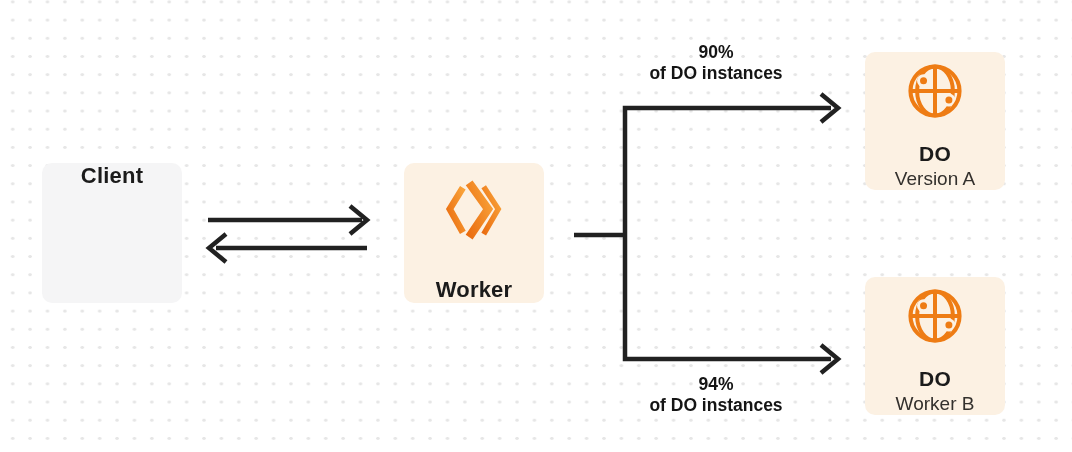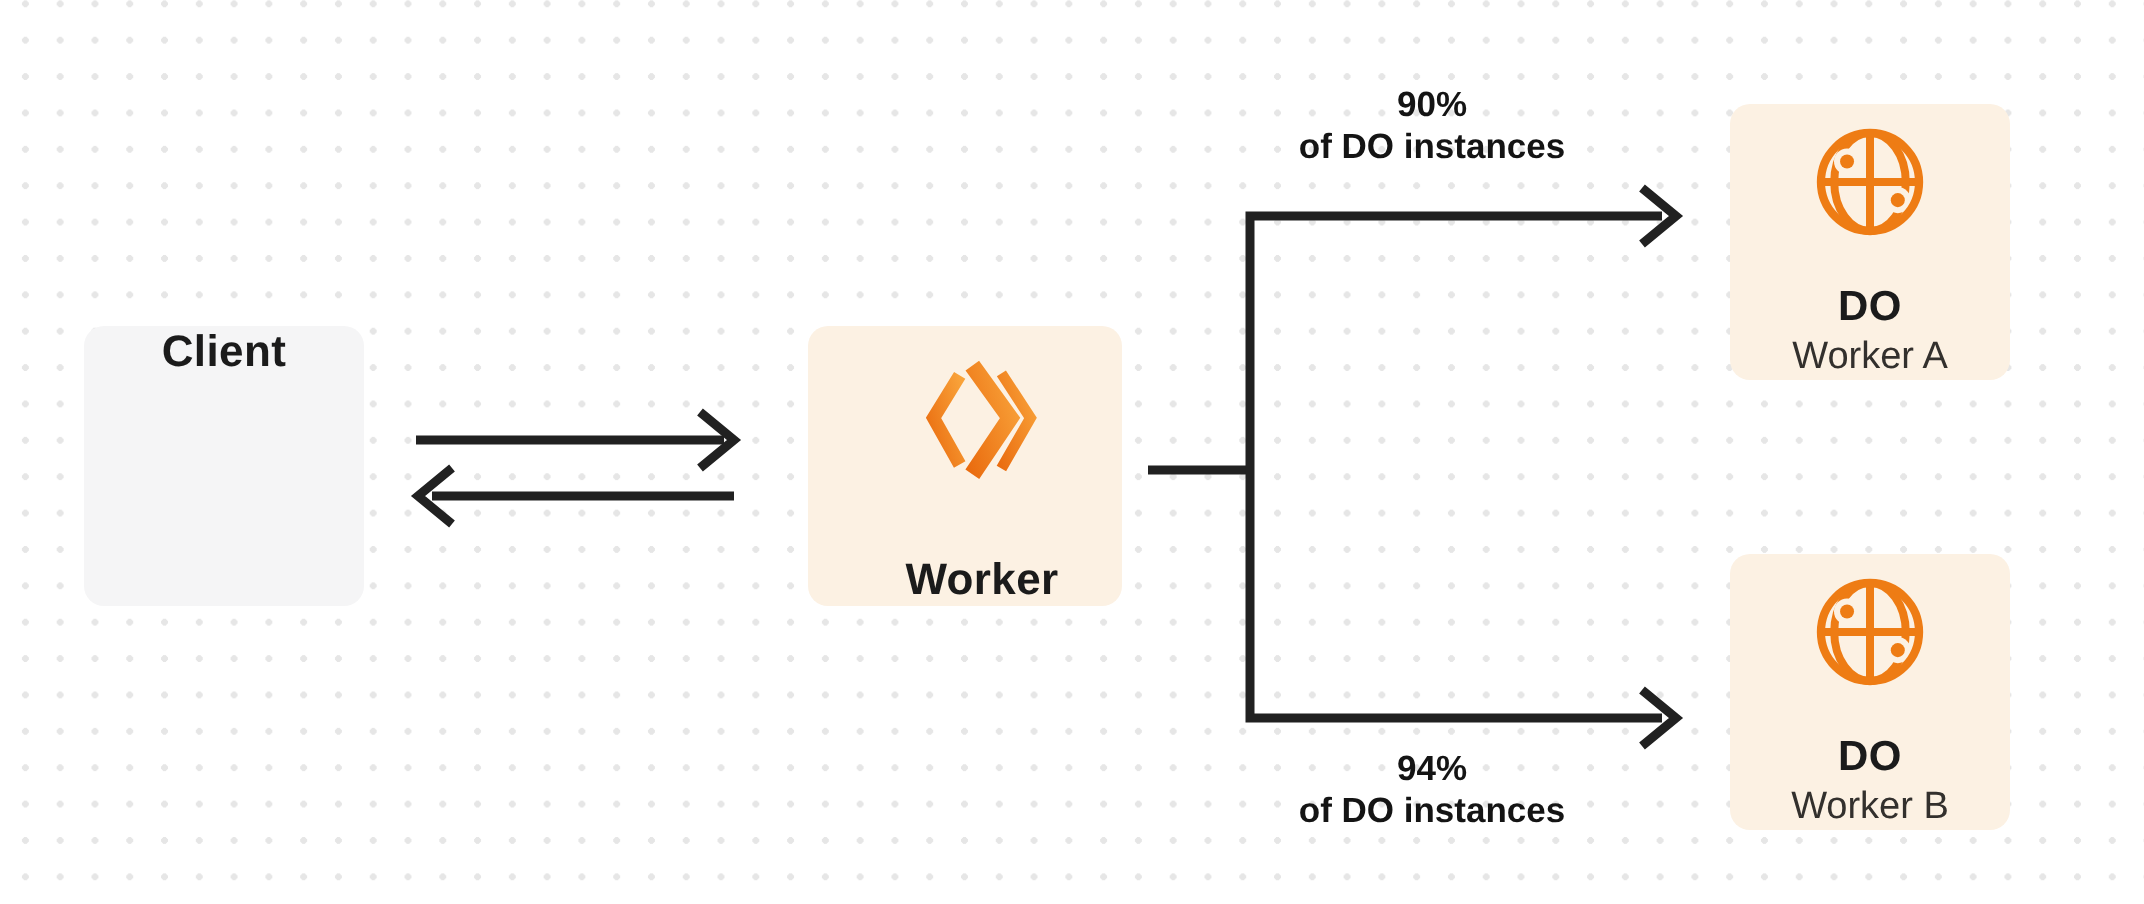--- a/index.html
+++ b/index.html
@@ -69,21 +69,21 @@
   </div>
   <div class="edge-label" style="left:625px;top:374px;">
     <div>94%</div>
     <div>of DO instances</div>
   </div>
 
   <div class="node gray" style="left:42px;top:163px;width:140px;height:140px;">
     <div class="node-label">Client</div>
   </div>
 
-  <div class="node cream" style="left:404px;top:163px;width:140px;height:140px;padding-left:17px;">
+  <div class="node cream" style="left:404px;top:163px;width:140px;height:140px;">
     <svg class="worker-logo" width="58" height="64" viewBox="0 0 58 66">
       <defs>
         <linearGradient id="wgrad" x1="0" y1="1" x2="1" y2="0">
           <stop offset="0" stop-color="#ea6d10"></stop>
           <stop offset="1" stop-color="#f9a33a"></stop>
         </linearGradient>
       </defs>
       <g stroke="url(#wgrad)" fill="none" stroke-linejoin="miter">
         <path d="M17.5 11 L4 33 L17.5 57" stroke-width="6.8"></path>
         <path d="M24 6 L43.5 33 L24 62" stroke-width="8.6"></path>
@@ -101,21 +101,21 @@
         <path d="M24 3.7 A 14.8 20.3 0 0 0 24 44.3"></path>
         <path d="M24 3.7 A 14.8 20.3 0 0 1 24 44.3"></path>
       </g>
       <circle cx="14.5" cy="15.5" r="5.4" fill="#fcf1e3"></circle>
       <circle cx="35.5" cy="31.5" r="5.4" fill="#fcf1e3"></circle>
       <circle cx="14.5" cy="15.5" r="2.9" fill="#ee7c14"></circle>
       <circle cx="35.5" cy="31.5" r="2.9" fill="#ee7c14"></circle>
       <circle cx="24" cy="24" r="20.3" stroke="#ee7c14" stroke-width="3.4" fill="none"></circle>
     </svg>
     <div class="do-title">DO</div>
-    <div class="do-subtitle">Worker A</div>
+    <div class="do-subtitle">Version A</div>
   </div>
 
   <div class="node cream" style="left:865px;top:277px;width:140px;height:138px;">
     <svg class="do-icon" width="58" height="58" viewBox="0 0 48 48">
       <g stroke="#ee7c14" stroke-width="3.3" fill="none">
         <path d="M3.7 24 H44.3"></path>
         <path d="M24 3.7 V44.3"></path>
         <path d="M24 3.7 A 14.8 20.3 0 0 0 24 44.3"></path>
         <path d="M24 3.7 A 14.8 20.3 0 0 1 24 44.3"></path>
       </g>

